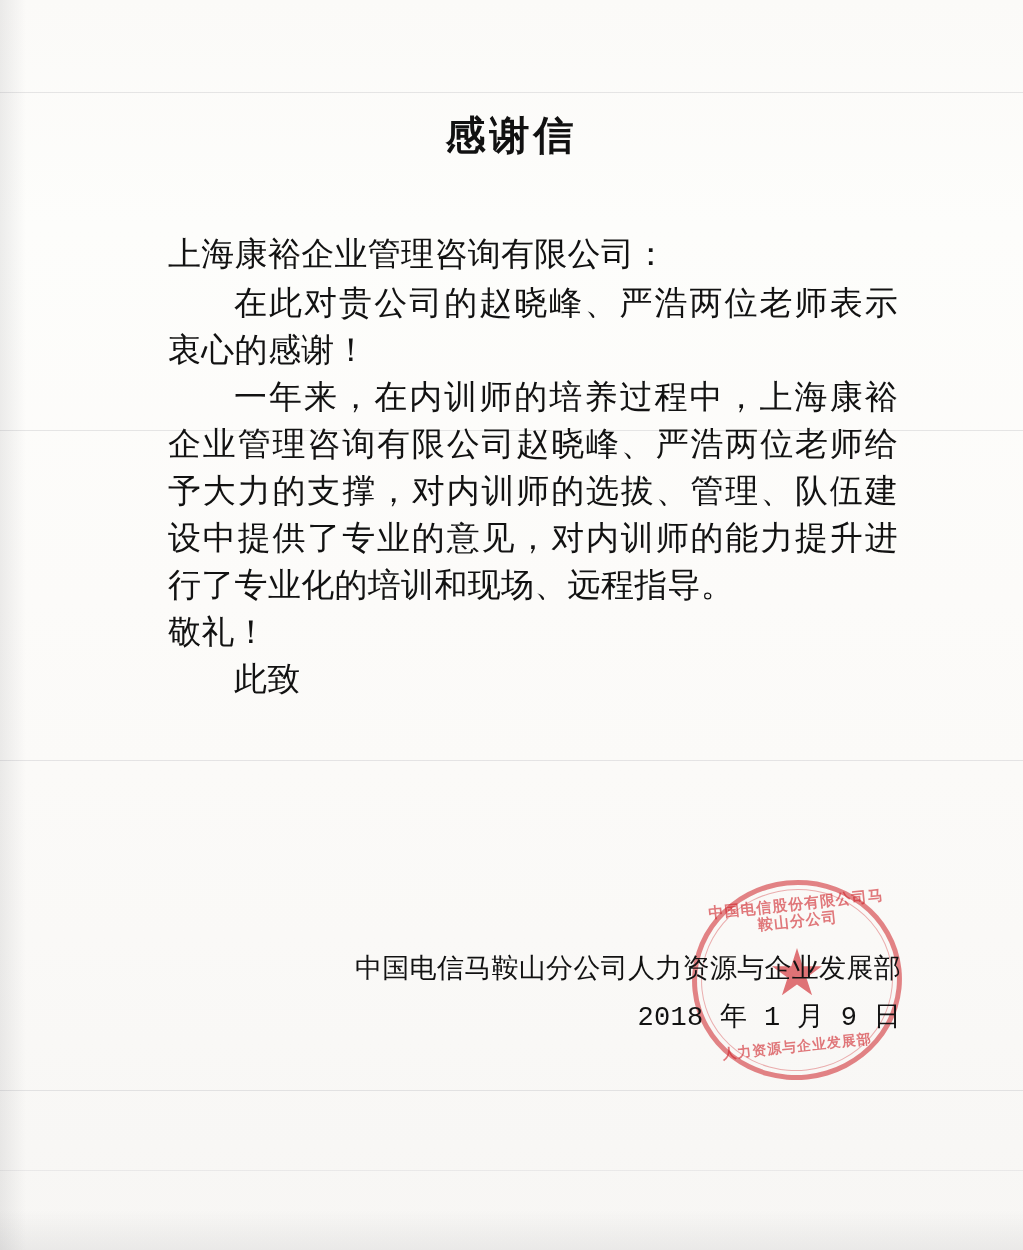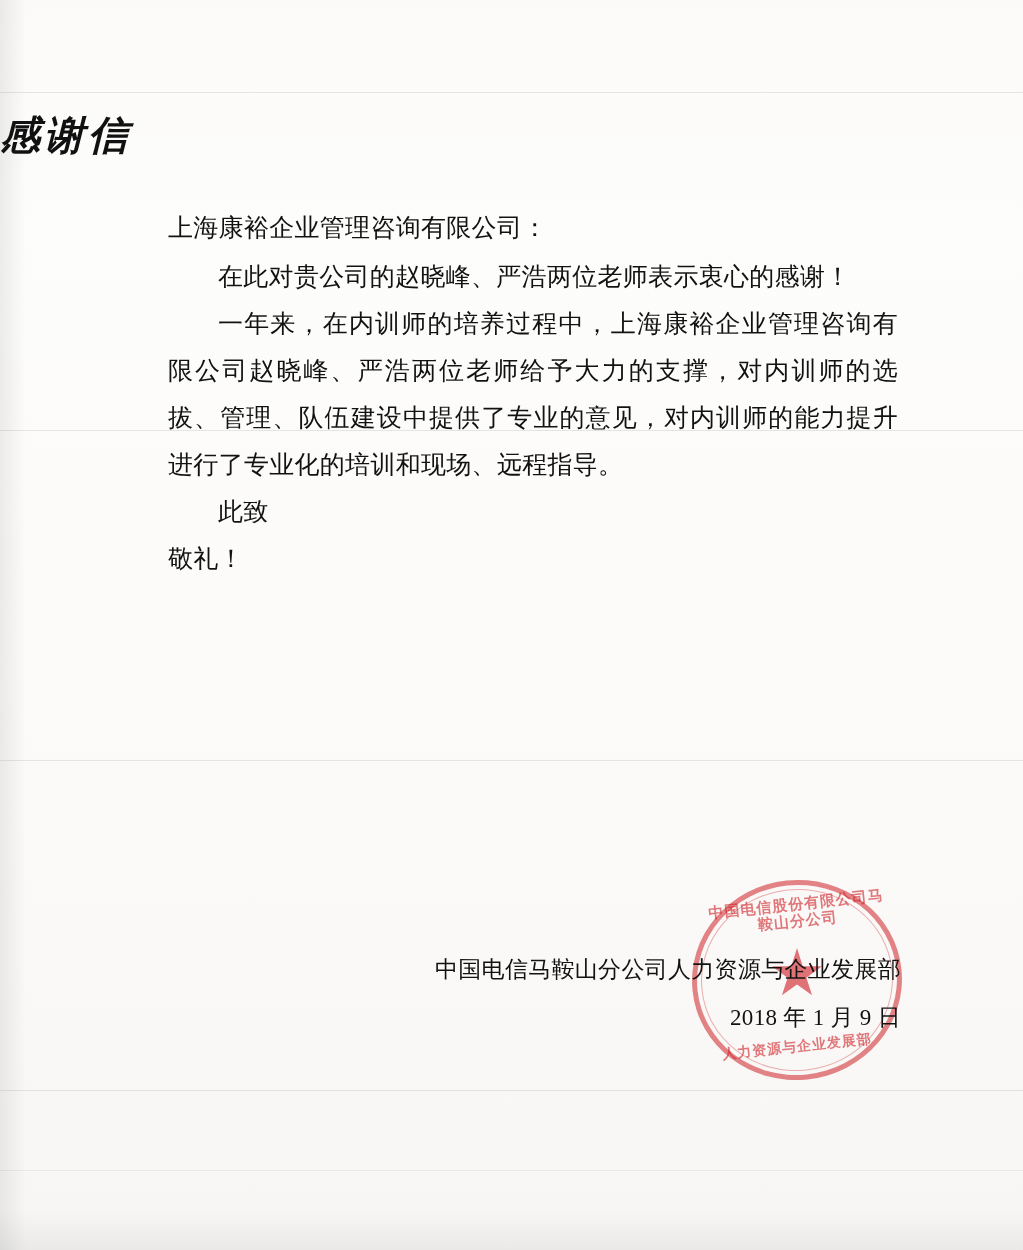--- a/index.html
+++ b/index.html
@@ -53,35 +53,34 @@
     position: absolute;
     inset: 0;
     padding: 0;
   }
 
   .doc-title {
     position: absolute;
     top: 108px;
     left: 0;
     right: 0;
-    text-align: left;
+    text-align: center;
     font-size: 40px;
     font-weight: bold;
     letter-spacing: 4px;
     font-family: "DejaVu Sans", "Liberation Sans", sans-serif;
     color: #111;
-    font-style: italic;
   }
 
   .body-block {
     position: absolute;
-    top: 204px;
+    top: 231px;
     left: 168px;
     width: 730px;
-    font-size: 25px;
+    font-size: 33px;
     line-height: 47px;
     color: #121212;
     letter-spacing: 0.3px;
   }
 
   .para {
     margin: 0 0 0 0;
     text-align: justify;
     text-justify: inter-ideograph;
   }
@@ -89,24 +88,25 @@
   .para.salutation { margin-bottom: 2px; }
 
   .closing-1 { text-indent: 2em; }
   .closing-2 { text-indent: 0; }
 
   .signature-block {
     position: absolute;
     right: 122px;
     top: 946px;
     text-align: right;
-    font-size: 23px;
+    font-size: 27px;
     line-height: 48px;
     color: #121212;
     letter-spacing: 0.3px;
+    font-family: Liberation Mono, monospace;
   }
   .sig-line { white-space: nowrap; }
   .sig-date { white-space: nowrap; text-align: right; }
 
   
   .seal {
     position: absolute;
     left: 692px;
     top: 880px;
     width: 210px;
@@ -176,22 +176,22 @@
 <div class="edge-shade-bottom"></div>
 
 <div class="sheet">
 
   <div class="doc-title">感谢信</div>
 
   <div class="body-block">
     <p class="para salutation">上海康裕企业管理咨询有限公司：</p>
     <p class="para indent">在此对贵公司的赵晓峰、严浩两位老师表示衷心的感谢！</p>
     <p class="para indent">一年来，在内训师的培养过程中，上海康裕企业管理咨询有限公司赵晓峰、严浩两位老师给予大力的支撑，对内训师的选拔、管理、队伍建设中提供了专业的意见，对内训师的能力提升进行了专业化的培训和现场、远程指导。</p>
+    <p class="para closing-2">敬礼！</p>
     <p class="para closing-1">此致</p>
-    <p class="para closing-2">敬礼！</p>
   </div>
 
   <div class="seal">
     <div class="seal-ring"></div>
     <div class="seal-ring-inner"></div>
     <div class="seal-arc-text">中国电信股份有限公司马鞍山分公司</div>
     <div class="seal-star"></div>
     <div class="seal-bottom-text">人力资源与企业发展部</div>
   </div>
 

